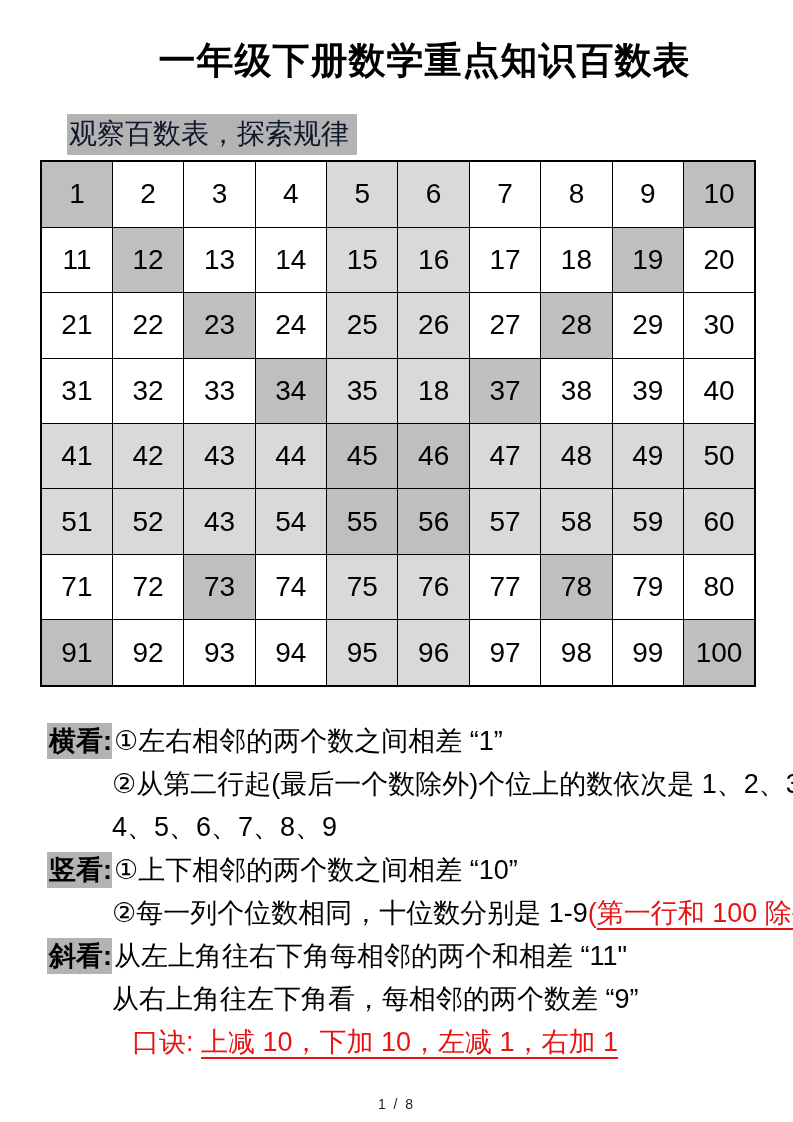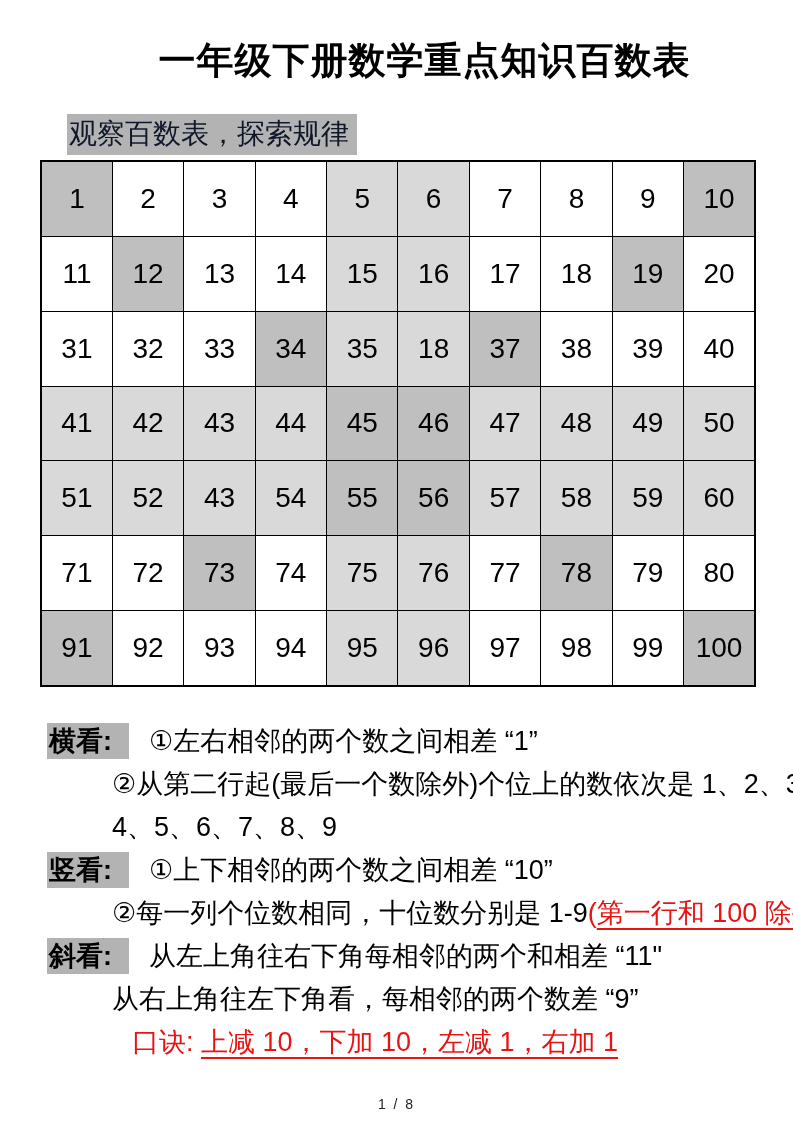--- a/index.html
+++ b/index.html
@@ -69,22 +69,22 @@
   }
   .note-line {
     line-height: 43px;
     min-height: 43px;
     white-space: nowrap;
   }
   .note-label {
     display: inline-block;
     font-weight: bold;
     background: var(--label-highlight, #b3b3b3);
-    padding: 0 17px 0 2px;
-    margin-right: 20px;
+    padding: 0 0 0 2px;
+    margin-right: 2px;
     line-height: 36px;
   }
   .indent-1 { padding-left: 65px; }
   .indent-2 { padding-left: 85px; }
   .red { color: var(--accent-red, #e81414); }
   .underline {
     text-decoration: underline;
     text-underline-offset: 6px;
     text-decoration-thickness: 2px;
   }
@@ -128,20 +128,32 @@
           <td>13</td>
           <td>14</td>
           <td class="light">15</td>
           <td class="light">16</td>
           <td>17</td>
           <td>18</td>
           <td class="dark">19</td>
           <td>20</td>
         </tr>
         <tr>
+          <td>21</td>
+          <td>22</td>
+          <td class="dark">23</td>
+          <td>24</td>
+          <td class="light">25</td>
+          <td class="light">26</td>
+          <td>27</td>
+          <td class="dark">28</td>
+          <td>29</td>
+          <td>30</td>
+        </tr>
+        <tr>
           <td>31</td>
           <td>32</td>
           <td>33</td>
           <td class="dark">34</td>
           <td class="light">35</td>
           <td class="light">18</td>
           <td class="dark">37</td>
           <td>38</td>
           <td>39</td>
           <td>40</td>

